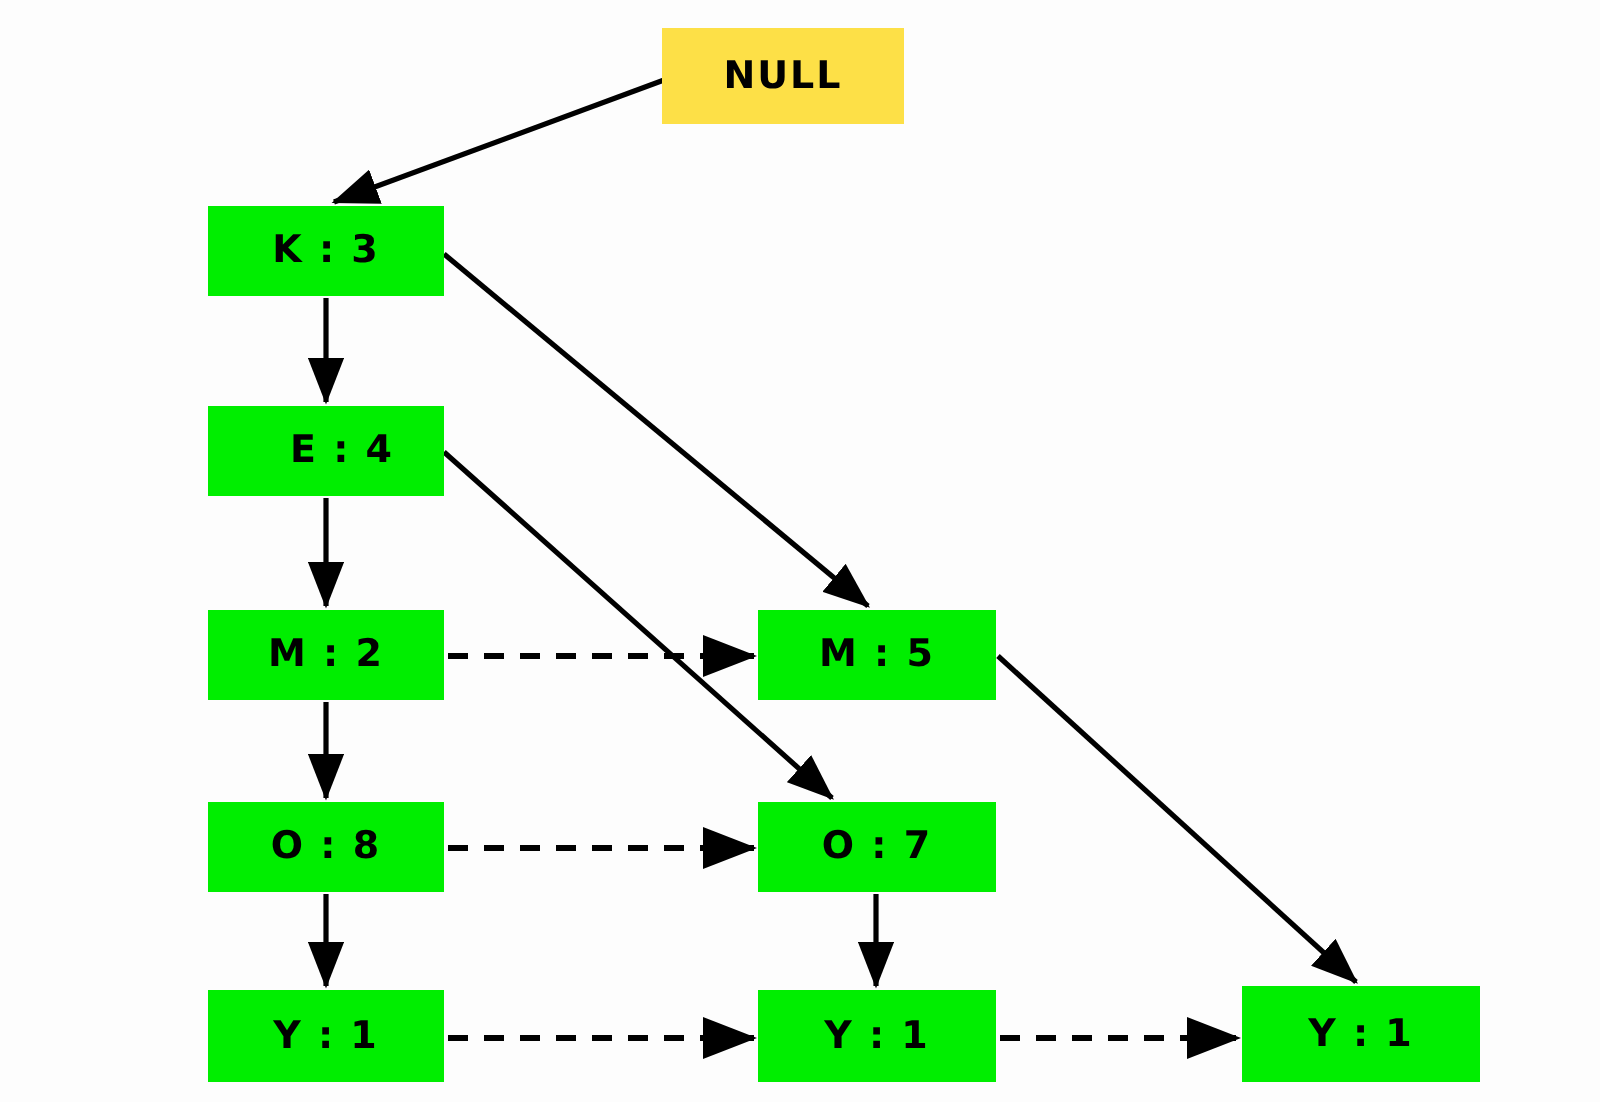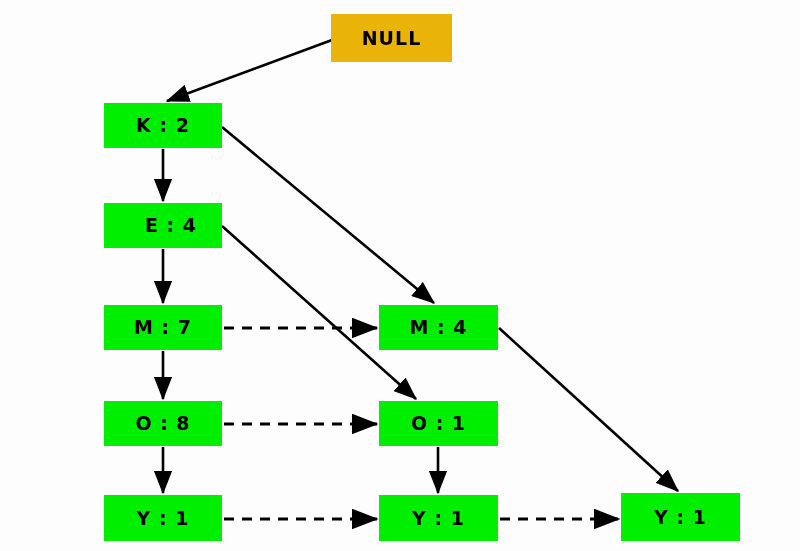--- a/index.html
+++ b/index.html
@@ -63,43 +63,43 @@
         <line x1="499" y1="328" x2="678" y2="491" stroke="#000000" stroke-width="2.6" marker-end="url(#arrowhead)"></line>
         <line x1="438" y1="447" x2="438" y2="493" stroke="#000000" stroke-width="2.6" marker-end="url(#arrowhead)"></line>
         <line x1="224" y1="328" x2="377" y2="328" stroke="#000000" stroke-width="3" stroke-dasharray="10,8" marker-end="url(#arrowhead)"></line>
         <line x1="224" y1="424" x2="377" y2="424" stroke="#000000" stroke-width="3" stroke-dasharray="10,8" marker-end="url(#arrowhead)"></line>
         <line x1="224" y1="519" x2="377" y2="519" stroke="#000000" stroke-width="3" stroke-dasharray="10,8" marker-end="url(#arrowhead)"></line>
         <line x1="500" y1="519" x2="619" y2="519" stroke="#000000" stroke-width="3" stroke-dasharray="10,8" marker-end="url(#arrowhead)"></line>
       </g>
   </svg>
 
   <div id="nodes-group">
-      <div class="node" style="left: 331px; top: 14px; width: 121px; height: 48px; background: #eab308;">
+      <div class="node" style="left: 331px; top: 14px; width: 121px; height: 48px; background: #fde047;">
         <span class="node-label" style="color: rgb(0, 0, 0);">NULL</span>
       </div>
       <div class="node" style="left: 104px; top: 103px; width: 118px; height: 45px; background: rgb(0, 238, 0);">
-        <span class="node-label" style="color: rgb(0, 0, 0);">K : 2</span>
+        <span class="node-label" style="color: rgb(0, 0, 0);">K : 3</span>
       </div>
       <div class="node" style="left: 104px; top: 203px; width: 118px; height: 45px; background: rgb(0, 238, 0); padding-left: 16px;">
         <span class="node-label" style="color: rgb(0, 0, 0);">E : 4</span>
       </div>
       <div class="node" style="left: 104px; top: 305px; width: 118px; height: 45px; background: rgb(0, 238, 0);">
-        <span class="node-label" style="color: rgb(0, 0, 0);">M : 7</span>
+        <span class="node-label" style="color: rgb(0, 0, 0);">M : 2</span>
       </div>
       <div class="node" style="left: 104px; top: 401px; width: 118px; height: 45px; background: rgb(0, 238, 0);">
         <span class="node-label" style="color: rgb(0, 0, 0);">O : 8</span>
       </div>
       <div class="node" style="left: 104px; top: 495px; width: 118px; height: 46px; background: rgb(0, 238, 0);">
         <span class="node-label" style="color: rgb(0, 0, 0);">Y : 1</span>
       </div>
       <div class="node" style="left: 379px; top: 305px; width: 119px; height: 45px; background: rgb(0, 238, 0);">
-        <span class="node-label" style="color: rgb(0, 0, 0);">M : 4</span>
+        <span class="node-label" style="color: rgb(0, 0, 0);">M : 5</span>
       </div>
       <div class="node" style="left: 379px; top: 401px; width: 119px; height: 45px; background: rgb(0, 238, 0);">
-        <span class="node-label" style="color: rgb(0, 0, 0);">O : 1</span>
+        <span class="node-label" style="color: rgb(0, 0, 0);">O : 7</span>
       </div>
       <div class="node" style="left: 379px; top: 495px; width: 119px; height: 46px; background: rgb(0, 238, 0);">
         <span class="node-label" style="color: rgb(0, 0, 0);">Y : 1</span>
       </div>
       <div class="node" style="left: 621px; top: 493px; width: 119px; height: 48px; background: rgb(0, 238, 0);">
         <span class="node-label" style="color: rgb(0, 0, 0);">Y : 1</span>
       </div>
     </div>
 
 </div>

